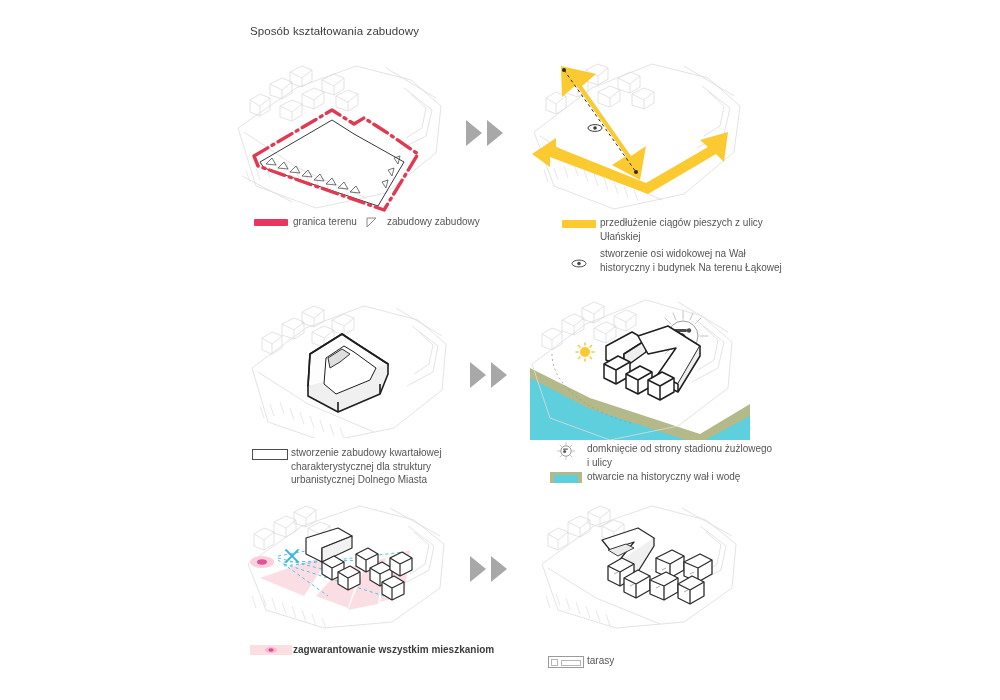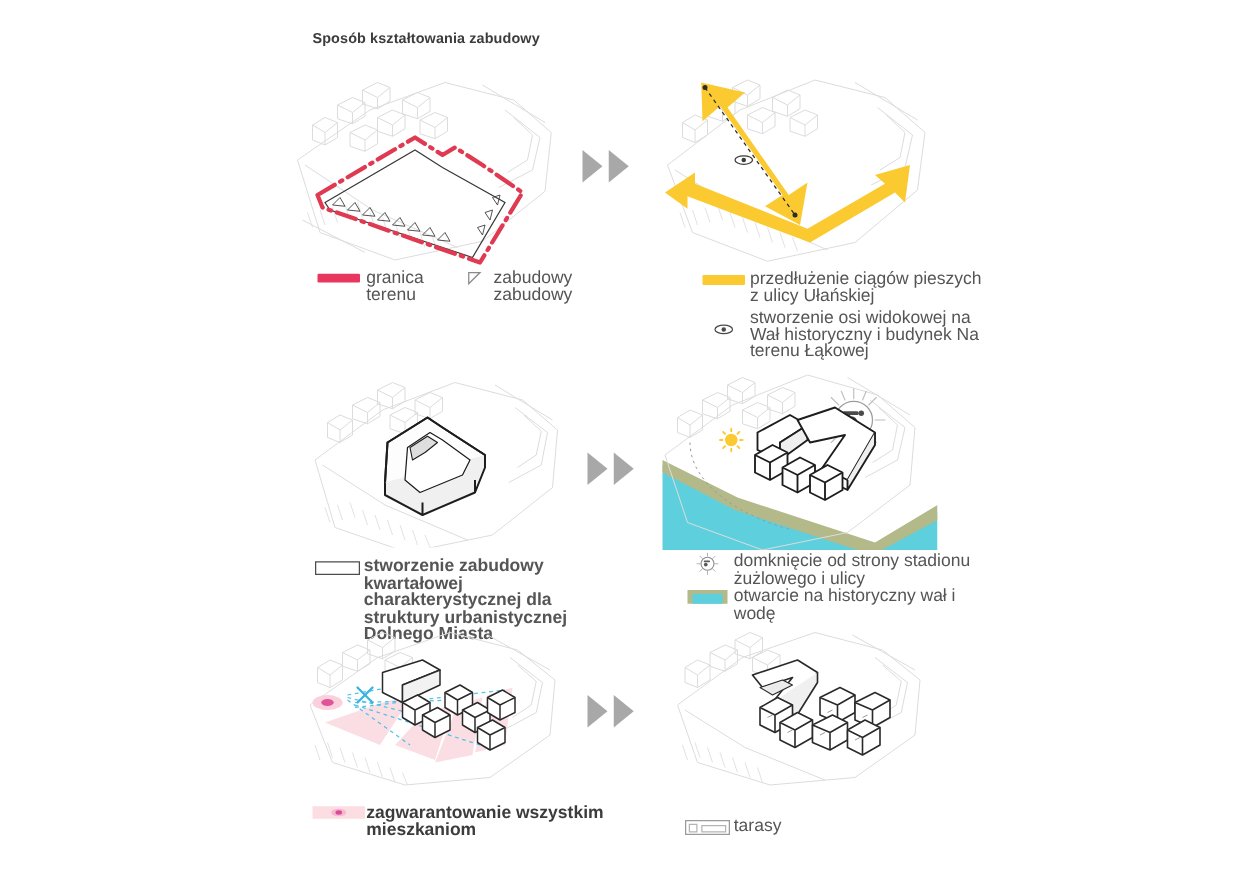--- a/index.html
+++ b/index.html
@@ -4,30 +4,30 @@
 <style>
   html,body{margin:0;padding:0;}
   body{
     width:1000px;height:700px;background:#ffffff;
     font-family:"Liberation Sans", sans-serif;
     color:#4a4a4a;overflow:hidden;position:relative;
   }
   .page{position:absolute;inset:0;}
   .title{
     position:absolute;left:250px;top:25px;
-    font-size:11.5px;font-weight:bold;color:#3c3c3c;letter-spacing:.1px;
+    font-size:11.5px;font-weight:normal;color:#3c3c3c;letter-spacing:.1px;
   }
   .panel{position:absolute;}
   .panel svg{display:block;}
   .arrows{position:absolute;display:flex;gap:5px;align-items:center;}
   .arrow-tri{
     width:0;height:0;border-left:16px solid #a8a8a8;
     border-top:13px solid transparent;border-bottom:13px solid transparent;
   }
-  .legend{position:absolute;font-size:14px;line-height:13.6px;color:#555;}
+  .legend{position:absolute;font-size:10px;line-height:13.6px;color:#555;}
   .lg-row{display:flex;align-items:flex-start;margin-bottom:1px;}
   .lg-ico{flex:0 0 auto;display:flex;align-items:center;justify-content:center;}
   .lg-txt{padding-left:0px;}
   .sw-red{width:34px;height:7px;background:#e8365f;border-radius:1px;}
   .sw-yellow{width:34px;height:8px;background:#fbc930;border-radius:1px;}
   .sw-block{width:34px;height:9px;background:#fff;border:1.3px solid #4d4d4d;}
   .sw-two{width:32px;height:11px;background:#b4b98a;position:relative;}
   .sw-two:after{content:"";position:absolute;left:4px;right:4px;top:3px;bottom:0;background:#5ecfdc;}
   .sw-pink{width:42px;height:10px;background:#fbdde2;position:relative;}
   .bold-txt{font-weight:bold;color:#3c3c3c;}
@@ -309,21 +309,21 @@
             <path d="M76 72 L88 78 L102 70 M88 78 L88 92"></path>
           <path d="M98 82 L112 74 L124 80 L124 94 L110 102 L98 96 Z"></path>
             <path d="M98 82 L110 88 L124 80 M110 88 L110 102"></path>
           <path d="M120 88 L134 80 L146 86 L146 100 L132 108 L120 102 Z"></path>
             <path d="M120 88 L132 94 L146 86 M132 94 L132 108"></path>
         </g>
       </g>
     </svg>
   </div>
 
-  <div class="legend" style="left:249px;top:446px;width:230px;font-weight:bold;">
+  <div class="legend" style="left:249px;top:446px;width:230px;">
     <div class="lg-row">
       <span class="lg-ico" style="width:42px;padding-top:3px;">
         <span class="sw-block"></span>
       </span>
       <span class="lg-txt">stworzenie zabudowy kwartałowej charakterystycznej dla struktury urbanistycznej Dolnego Miasta</span>
     </div>
   </div>
 
   <div class="legend" style="left:545px;top:442px;width:232px;">
     <div class="lg-row">

